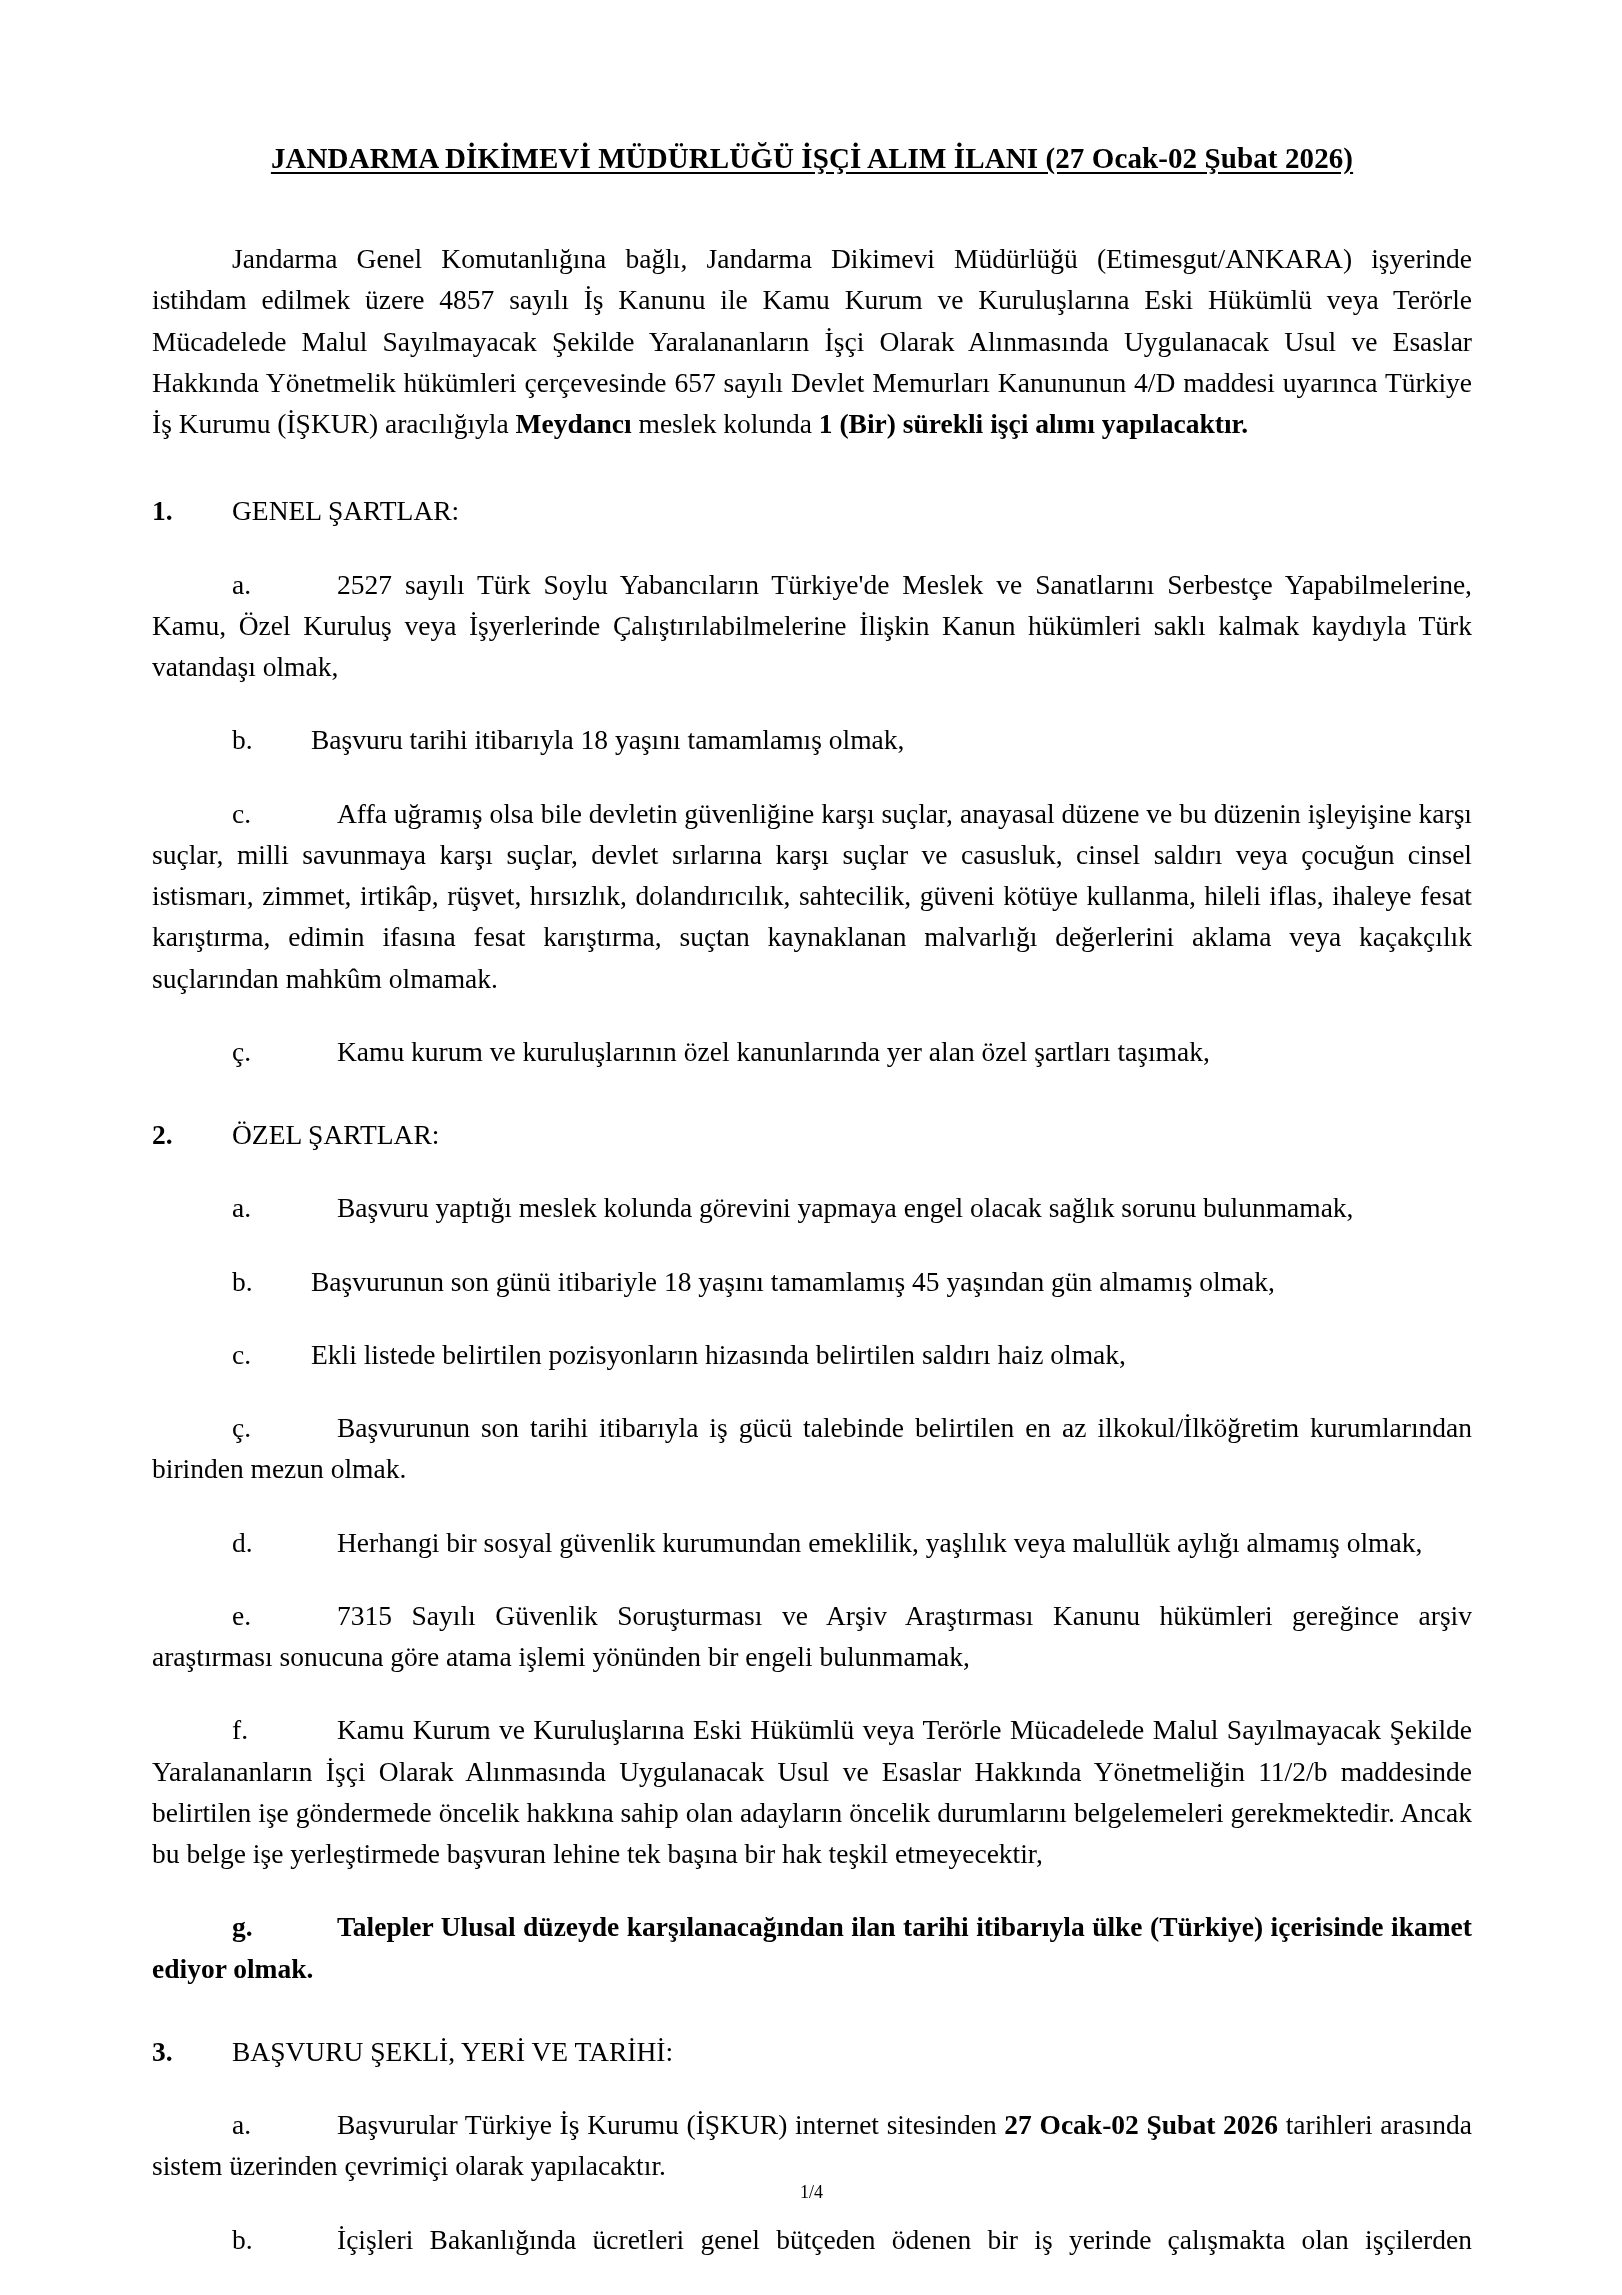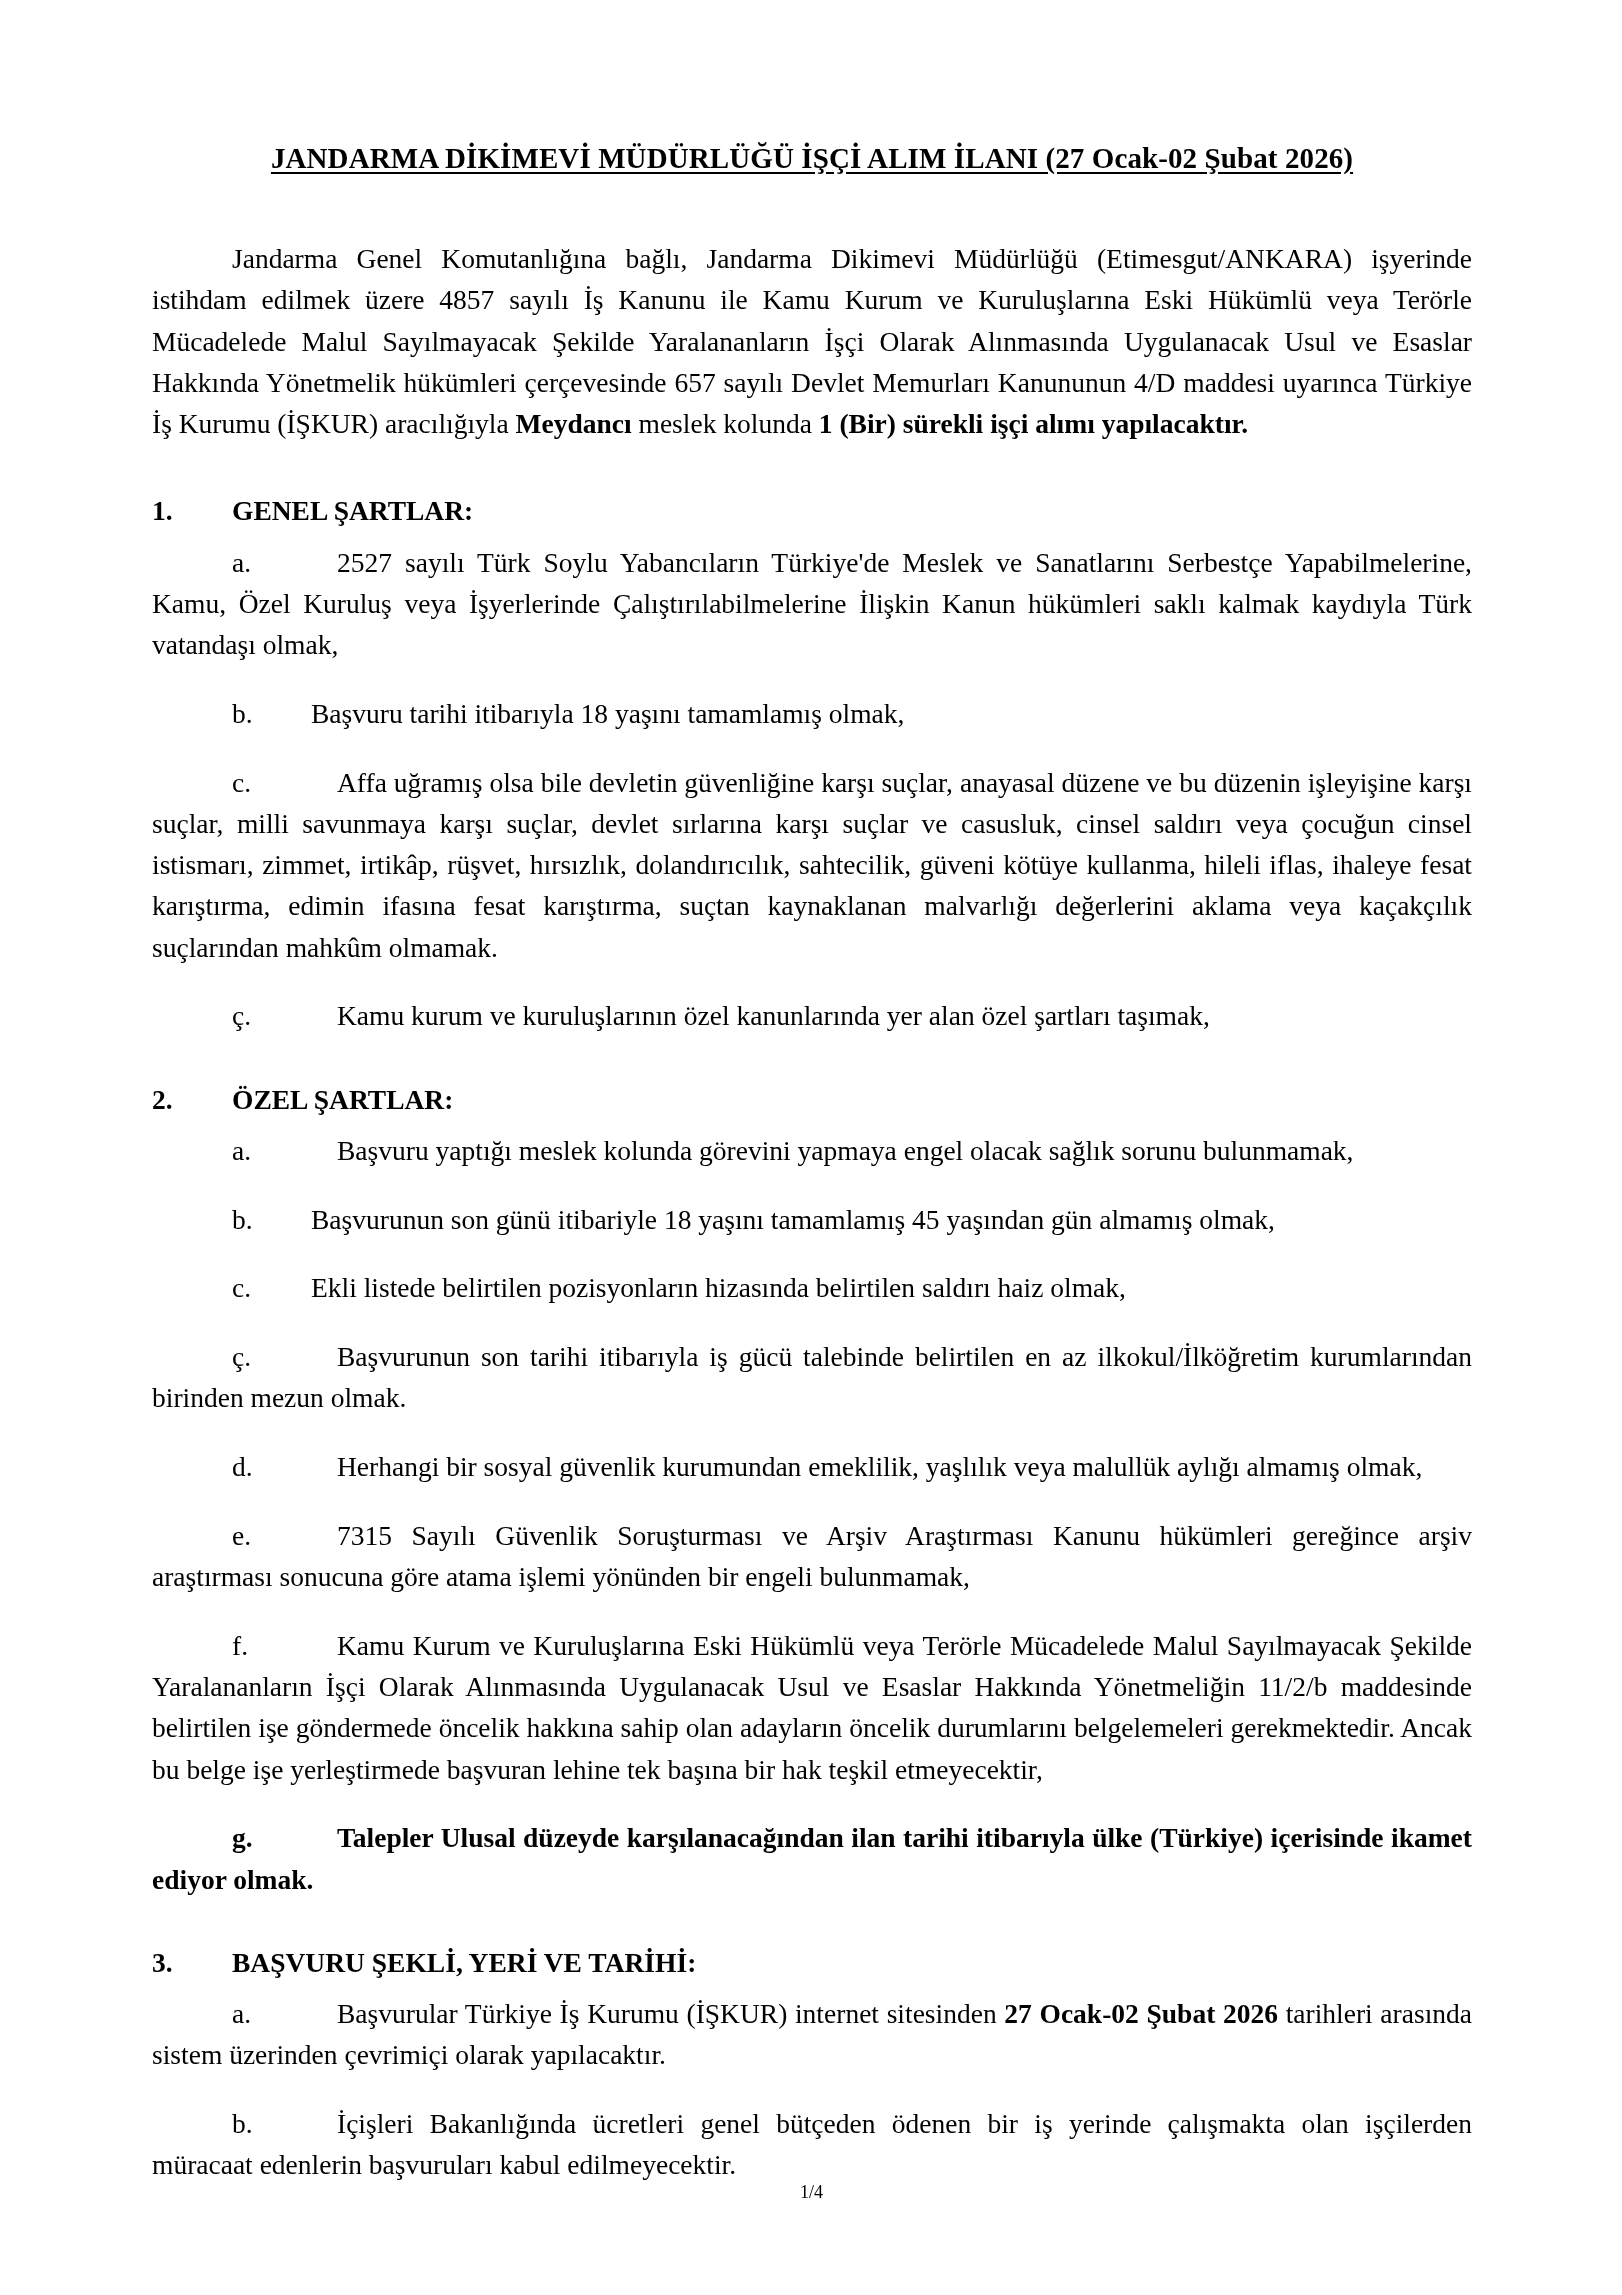--- a/index.html
+++ b/index.html
@@ -62,30 +62,30 @@
     display: flex;
     align-items: baseline;
   }
   .section-head .num {
     width: 80px;
     flex: 0 0 80px;
     font-weight: bold;
   }
   .section-head .txt {
     flex: 1 1 auto;
-    font-weight: bold;
+    font-weight: normal;
   }
   .sh-gap-top { margin-top: 42px; }
   .sh-gap-top-lg { margin-top: 46px; }
 
   
   .item {
     font-size: 27.5px;
     line-height: 1.50;
-    margin-top: 10px;
+    margin-top: 32px;
     text-align: justify;
     text-justify: inter-word;
     position: relative;
     text-indent: 80px;
   }
   .item .marker {
     display: inline-block;
     width: 79px;
     text-indent: 0;
   }

